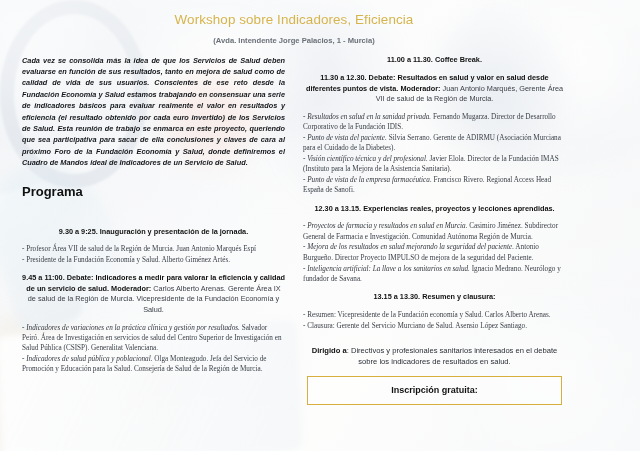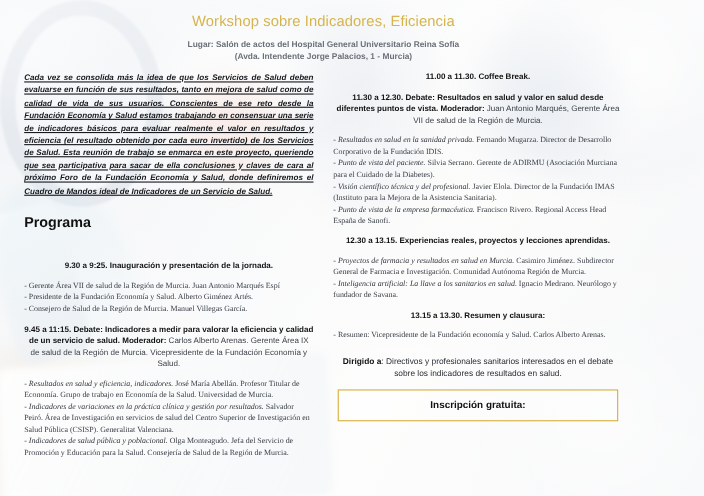--- a/index.html
+++ b/index.html
@@ -42,21 +42,21 @@
   .date{font-size:12.2px;font-weight:bold;color:#111;margin-top:9px;}
   .venue{font-size:7.6px;color:#6b7078;margin-top:8px;line-height:10.5px;font-weight:bold;}
 
   .cols{display:flex;gap:0;padding:0 10px;box-sizing:border-box;}
   .col{width:50%;box-sizing:border-box;}
   .col.left{padding:8px 9px 0 12px;}
   .col.right{padding:8px 12px 0 9px;}
 
   .intro{
     font-size:7.35px;line-height:11.4px;font-style:italic;font-weight:bold;
-    text-align:justify;color:#15181c;text-decoration:underline;
+    text-align:justify;color:#15181c;
   }
 
   h2.programa{font-size:13px;font-weight:bold;margin:15px 0 28px;color:#111;}
 
   .blk{margin-bottom:8px;}
   .slot{font-size:7.3px;line-height:10.6px;font-weight:bold;color:#111;margin-bottom:7px;text-align:center;}
   .slot .mod{font-weight:bold;}
   .slot .norm{font-weight:normal;color:#3c4148;}
   .bullets{font-size:7.2px;line-height:10.3px;color:#3b4048;}
   .bullets p{margin:0 0 .5px;font-family:Liberation Serif, serif;}
@@ -95,43 +95,40 @@
   <div class="tint"></div>
 </div>
 
 <div id="sheet">
 
   <div class="header">
     <div class="title">
       <div>Workshop sobre Indicadores, Eficiencia</div>
     </div>
     <div class="venue">
-      <div>Lugar: Salón de actos del Hospital General Universitario Reina Sofía</div>
       <div>(Avda. Intendente Jorge Palacios, 1 - Murcia)</div>
     </div>
   </div>
 
   <div class="cols">
 
     <div class="col left">
       <div class="intro">Cada vez se consolida más la idea de que los Servicios de Salud deben evaluarse en función de sus resultados, tanto en mejora de salud como de calidad de vida de sus usuarios. Conscientes de ese reto desde la Fundación Economía y Salud estamos trabajando en consensuar una serie de indicadores básicos para evaluar realmente el valor en resultados y eficiencia (el resultado obtenido por cada euro invertido) de los Servicios de Salud. Esta reunión de trabajo se enmarca en este proyecto, queriendo que sea participativa para sacar de ella conclusiones y claves de cara al próximo Foro de la Fundación Economía y Salud, donde definiremos el Cuadro de Mandos ideal de Indicadores de un Servicio de Salud.</div>
       <h2 class="programa">Programa</h2>
       <div id="prog-left">
           <div class="blk">
             <div class="slot"><span class="mod">9.30 a 9:25. Inauguración y presentación de la jornada.</span></div>
             <div class="bullets">
-              <p><span>- Gerente Área VII de salud de la Región de Murcia. Juan Antonio Marqués Espí</span></p>
+              <p><span>- Profesor Área VII de salud de la Región de Murcia. Juan Antonio Marqués Espí</span></p>
               <p><span>- Presidente de la Fundación Economía y Salud. Alberto Giménez Artés.</span></p>
-              <p><span>- Consejero de Salud de la Región de Murcia. Manuel Villegas García.</span></p>
             </div>
           </div>
           <div class="blk">
-            <div class="slot"><span class="mod">9.45 a 11:15. Debate: Indicadores a medir para valorar la eficiencia y calidad de un servicio de salud. Moderador:</span><span class="norm"> Carlos Alberto Arenas. Gerente Área IX de salud de la Región de Murcia. Vicepresidente de la Fundación Economía y Salud.</span></div>
+            <div class="slot"><span class="mod">9.45 a 11:00. Debate: Indicadores a medir para valorar la eficiencia y calidad de un servicio de salud. Moderador:</span><span class="norm"> Carlos Alberto Arenas. Gerente Área IX de salud de la Región de Murcia. Vicepresidente de la Fundación Economía y Salud.</span></div>
             <div class="bullets">
-              <p><em>- Resultados en salud y eficiencia, indicadores.</em><span> José María Abellán. Profesor Titular de Economía. Grupo de trabajo en Economía de la Salud. Universidad de Murcia.</span></p>
               <p><em>- Indicadores de variaciones en la práctica clínica y gestión por resultados.</em><span> Salvador Peiró. Área de Investigación en servicios de salud del Centro Superior de Investigación en Salud Pública (CSISP). Generalitat Valenciana.</span></p>
               <p><em>- Indicadores de salud pública y poblacional.</em><span> Olga Monteagudo. Jefa del Servicio de Promoción y Educación para la Salud. Consejería de Salud de la Región de Murcia.</span></p>
             </div>
           </div>
         </div>
     </div>
 
     <div class="col right">
       <div id="prog-right">
           <div class="blk">
@@ -143,27 +140,29 @@
               <p><em>- Resultados en salud en la sanidad privada.</em><span> Fernando Mugarza. Director de Desarrollo Corporativo de la Fundación IDIS.</span></p>
               <p><em>- Punto de vista del paciente.</em><span> Silvia Serrano. Gerente de ADIRMU (Asociación Murciana para el Cuidado de la Diabetes).</span></p>
               <p><em>- Visión científico técnica y del profesional.</em><span> Javier Elola. Director de la Fundación IMAS (Instituto para la Mejora de la Asistencia Sanitaria).</span></p>
               <p><em>- Punto de vista de la empresa farmacéutica.</em><span> Francisco Rivero. Regional Access Head España de Sanofi.</span></p>
             </div>
           </div>
           <div class="blk">
             <div class="slot"><span class="mod">12.30 a 13.15. Experiencias reales, proyectos y lecciones aprendidas.</span></div>
             <div class="bullets">
               <p><em>- Proyectos de farmacia y resultados en salud en Murcia.</em><span> Casimiro Jiménez. Subdirector General de Farmacia e Investigación. Comunidad Autónoma Región de Murcia.</span></p>
+              <p><em>- Mejora de los resultados en salud mejorando la seguridad del paciente.</em><span> Antonio Burgueño. Director Proyecto IMPULSO de mejora de la seguridad del Paciente.</span></p>
               <p><em>- Inteligencia artificial: La llave a los sanitarios en salud.</em><span> Ignacio Medrano. Neurólogo y fundador de Savana.</span></p>
             </div>
           </div>
           <div class="blk">
             <div class="slot"><span class="mod">13.15 a 13.30. Resumen y clausura:</span></div>
             <div class="bullets">
               <p><span>- Resumen: Vicepresidente de la Fundación economía y Salud. Carlos Alberto Arenas.</span></p>
+              <p><span>- Clausura: Gerente del Servicio Murciano de Salud. Asensio López Santiago.</span></p>
             </div>
           </div>
         </div>
 
       <div class="dirigido">
         <b>Dirigido a</b><span>: Directivos y profesionales sanitarios interesados en el debate sobre los indicadores de resultados en salud.</span>
       </div>
 
       <div class="inscr">
         <div class="t1">Inscripción gratuita:</div>

